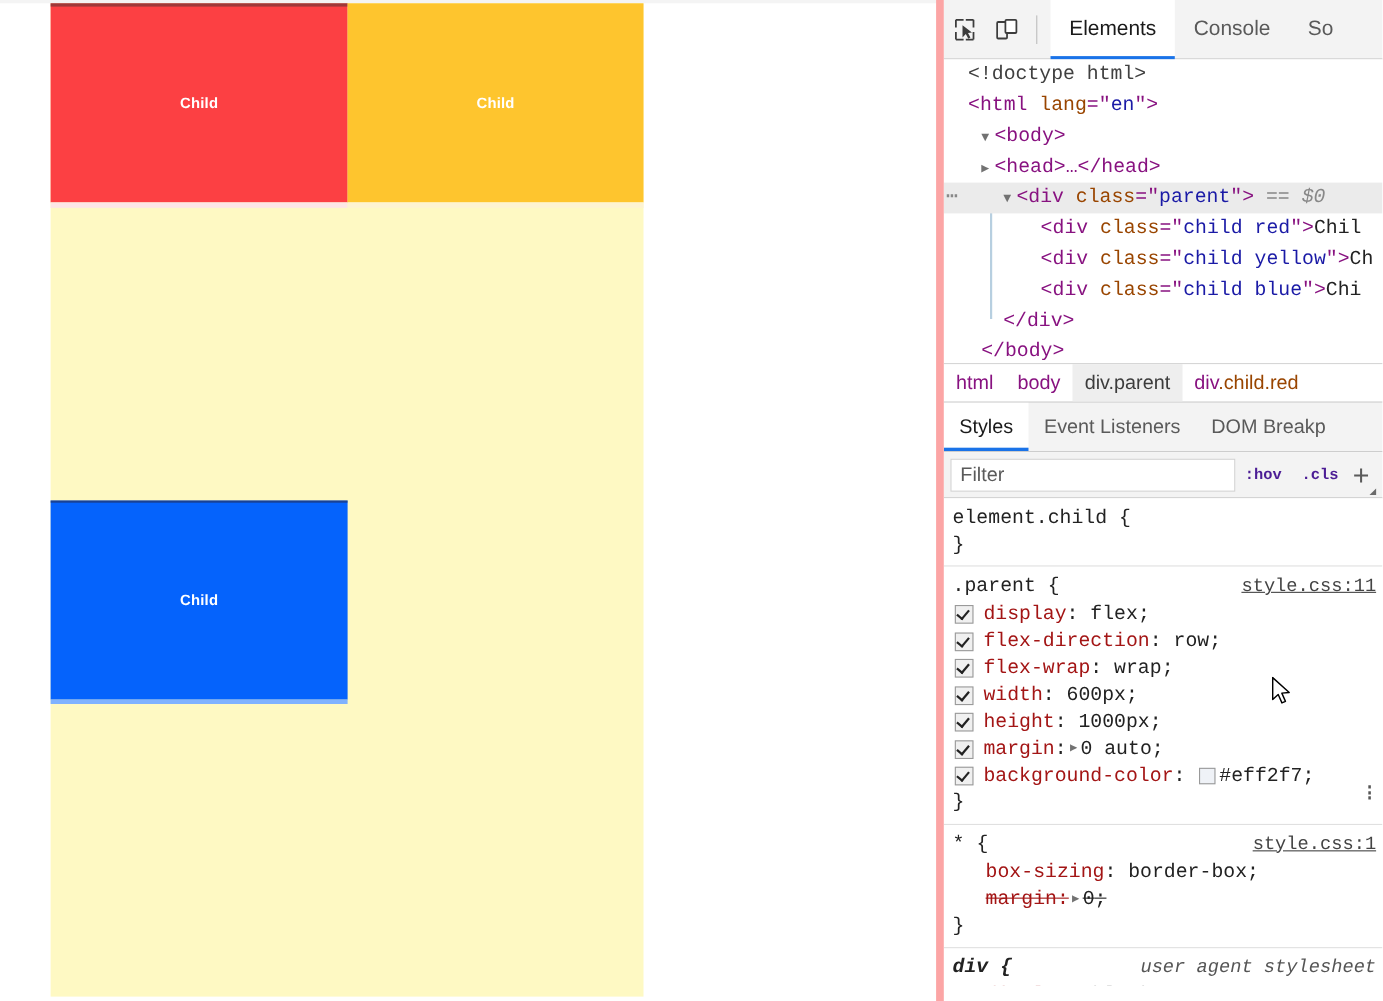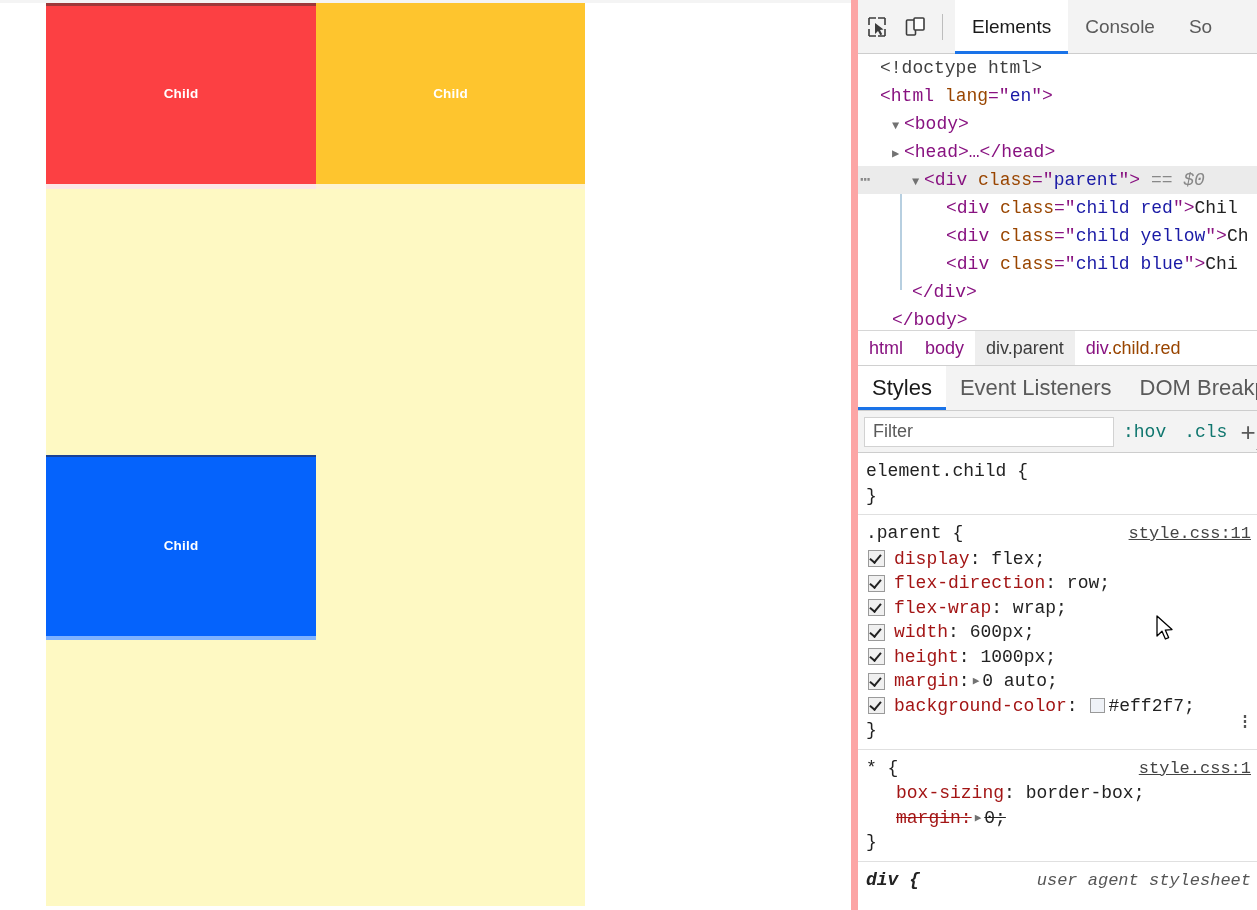--- a/index.html
+++ b/index.html
@@ -269,21 +269,21 @@
     border-bottom: 1px solid #cdcdcd;
     display: flex;
     align-items: stretch;
     overflow: hidden;
   }
   .sub-tab {
     position: relative;
     display: flex;
     align-items: center;
     padding: 0 14px;
-    font-size: 22px;
+    font-size: 18px;
     color: #5a5a5a;
     white-space: nowrap;
     cursor: pointer;
     font-family: "Liberation Sans", sans-serif;
   }
   .sub-tab.active {
     color: #1a1a1a;
     background: #ffffff;
   }
   .sub-tab.active::after {
@@ -312,23 +312,23 @@
     font-size: 18px;
     color: #5a5a5a;
     padding: 0 8px;
     box-sizing: border-box;
     font-family: "Liberation Sans", sans-serif;
     outline: none;
   }
   .filter-input::placeholder { color: #5a5a5a; opacity: 1; }
   .pill {
     font-family: "Liberation Mono", monospace;
-    font-size: 18px;
-    font-weight: normal;
-    color: #0f766e;
+    font-size: 14px;
+    font-weight: bold;
+    color: #4c1d95;
     padding: 0 9px;
     cursor: pointer;
     white-space: nowrap;
   }
   .plus-btn {
     position: relative;
     font-size: 26px;
     color: #5a5a5a;
     padding: 0 6px 0 4px;
     cursor: pointer;

